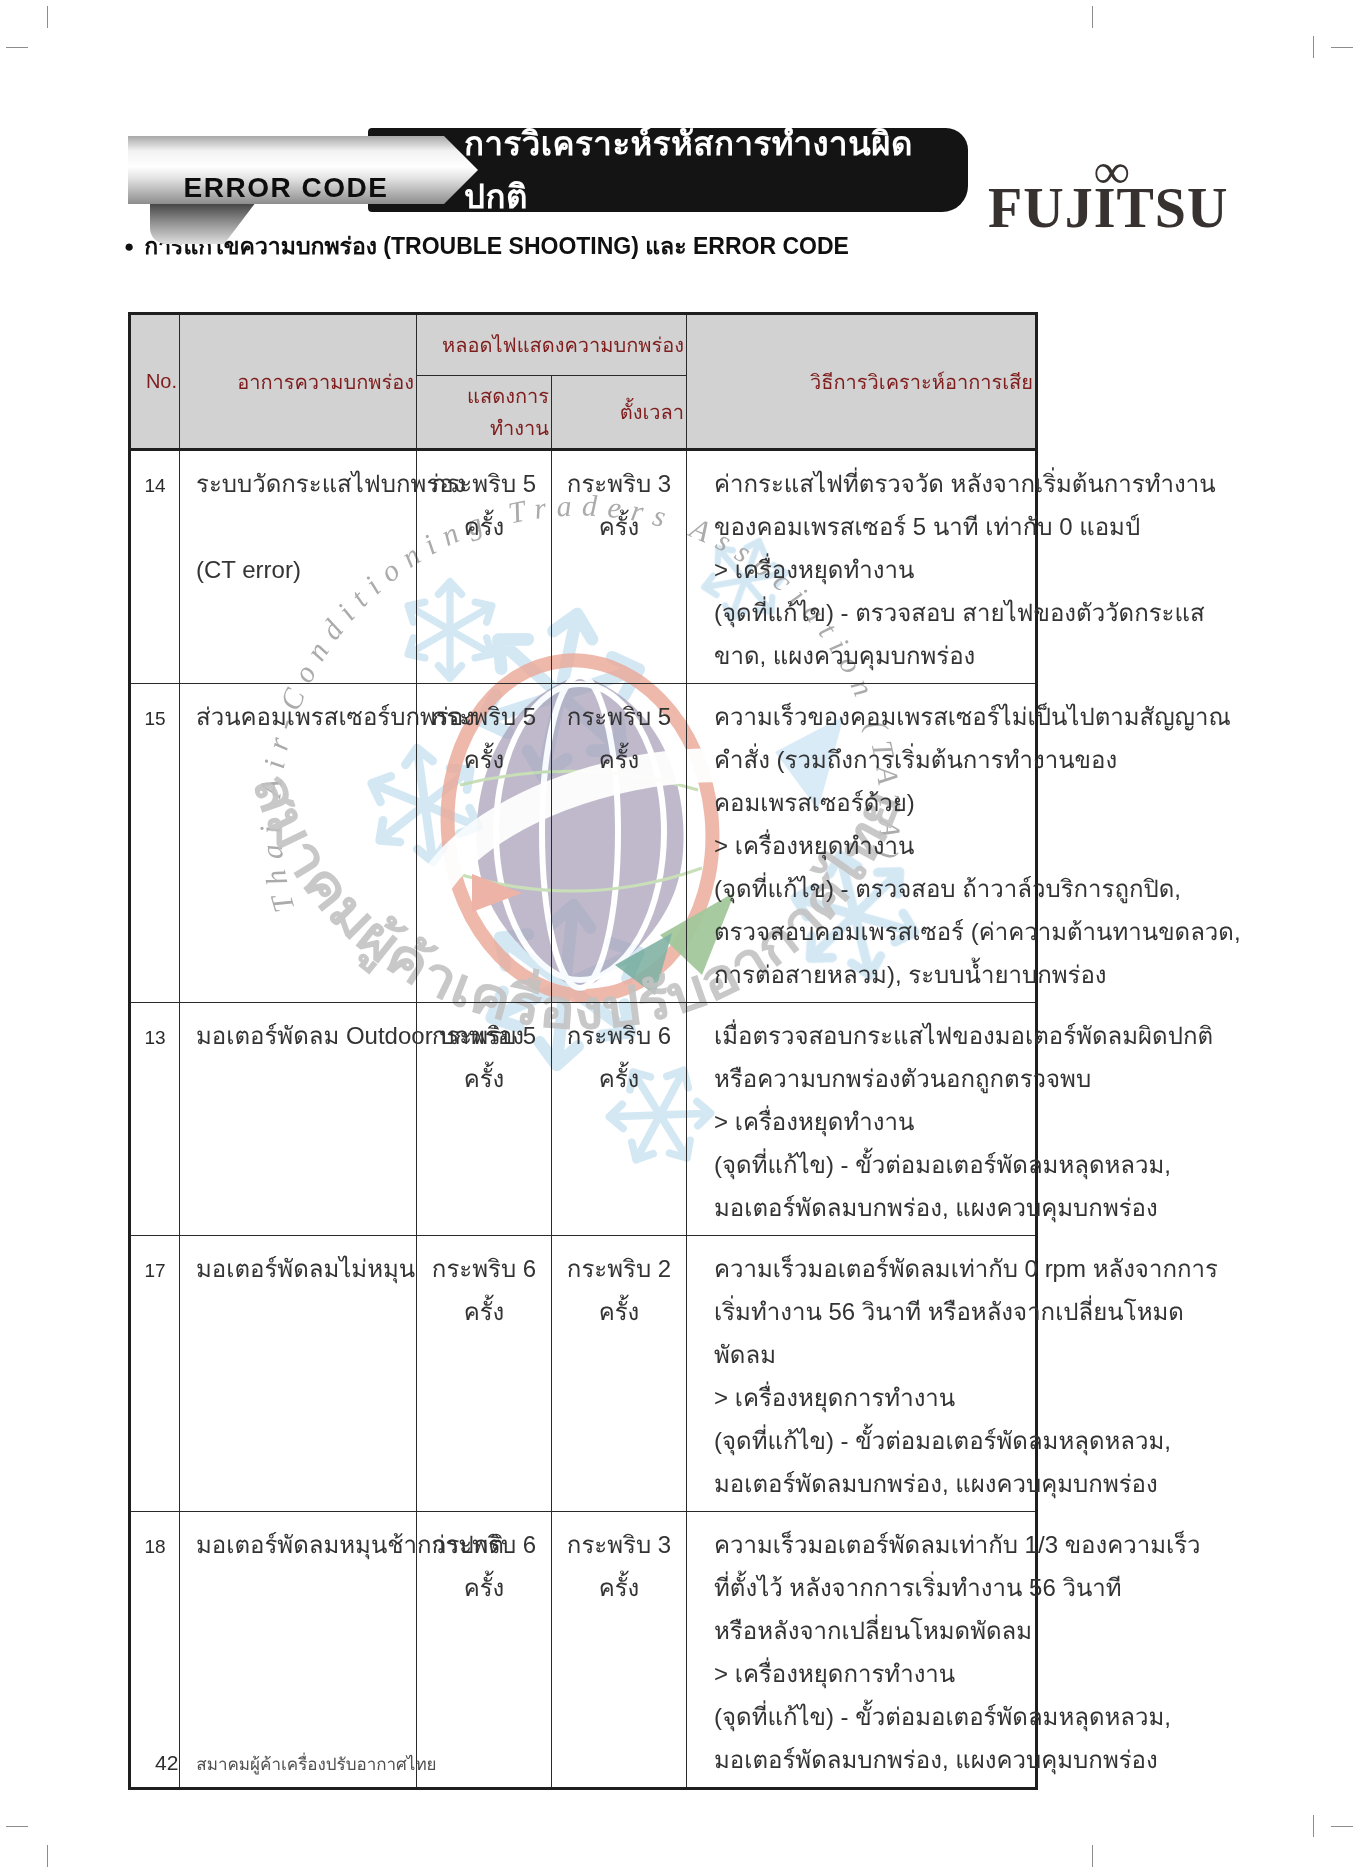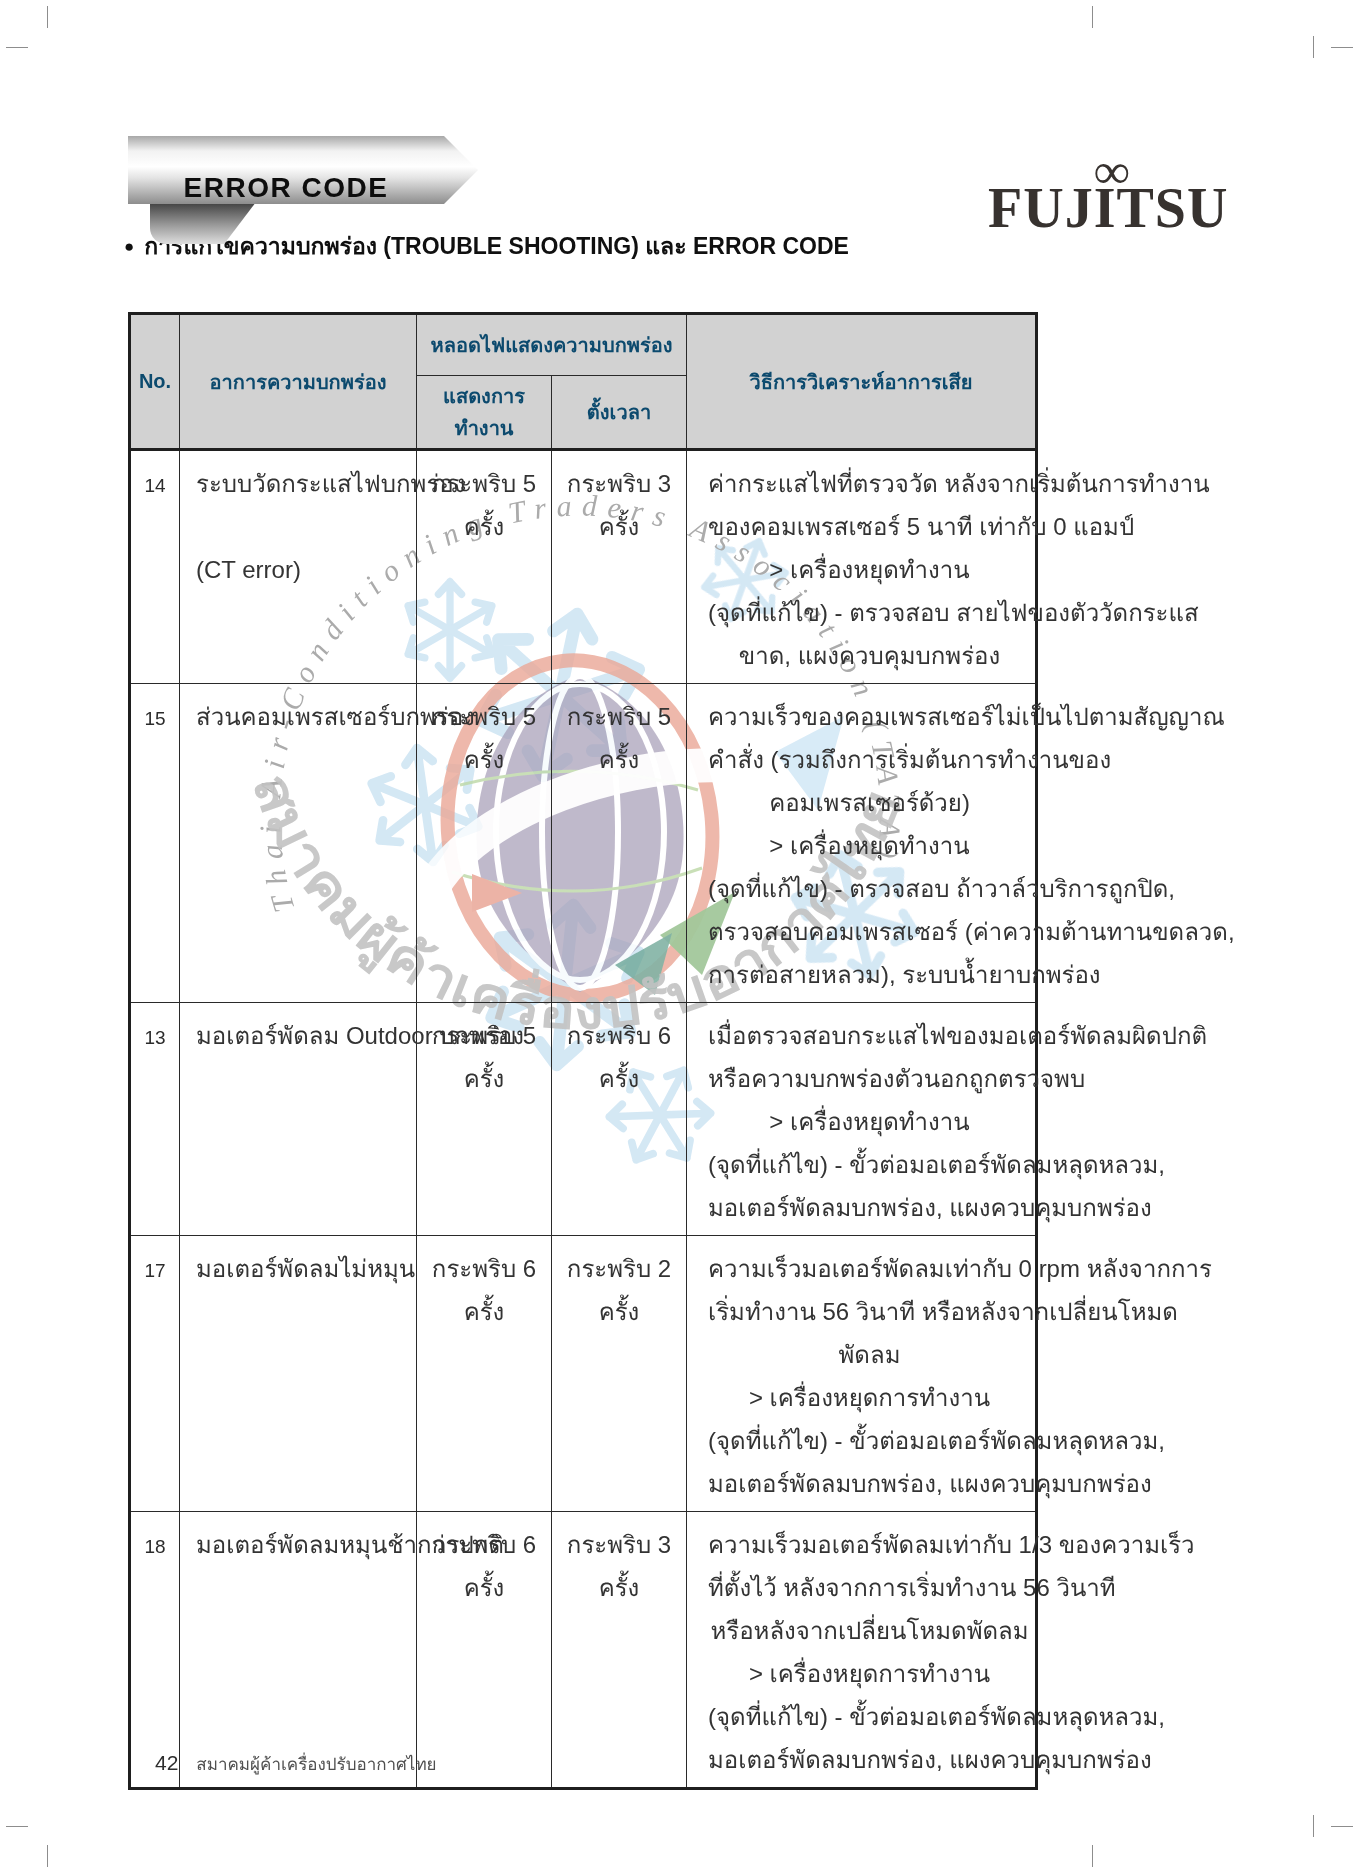--- a/index.html
+++ b/index.html
@@ -40,33 +40,33 @@
   .section-title .bullet { font-size:17px; vertical-align:2px; margin-right:10px; }
   .subtitle { position:absolute; left:152px; top:270px; font-size:18.5px; color:#4a4a4a; }
   
   .err-table {
     position:absolute; left:128px; top:312px; width:907px; z-index:1;
     border-collapse:collapse; table-layout:fixed; background:transparent;
   }
   .err-table th, .err-table td { border:1.6px solid #2a2a2a; }
   .err-table { border:3px solid #1f1f1f; }
   .err-table th {
-    background:#d2d2d2; font-weight:700; font-size:20px; color:#0c4a6e;
-    text-align:center; vertical-align:middle; padding:4px 2px;
+    background:#d2d2d2; font-weight:400; font-size:20px; color:#7f1d1d;
+    text-align:right; vertical-align:middle; padding:4px 2px;
   }
   .err-table thead tr.subhead th { border-top-width:1.4px; }
   .err-table thead tr:last-child th, .err-table thead th[rowspan] { border-bottom:3.2px solid #1f1f1f; }
   .err-table td {
     vertical-align:top; font-size:24px; color:#333333; background:transparent;
     padding:11px 8px 6px 8px; line-height:43px;
   }
   .err-table td.no-cell { text-align:center; padding-top:13px; font-size:19px; color:#2b2b2b; }
   .err-table td.symptom-cell { padding-left:16px; }
   .err-table td.blink-cell { text-align:center; }
-  .err-table td.analysis-cell { padding-left:21px; padding-right:4px;text-align:center; }
+  .err-table td.analysis-cell { padding-left:27px; padding-right:4px; }
   .err-table .ln { white-space:nowrap; overflow:visible; }
   .err-table .gap-top { margin-top:43px; }
   
   .watermark { position:absolute; left:230px; top:460px; z-index:0; pointer-events:none; }
   
   .footer { position:absolute; left:122px; top:1750px; font-size:17px; color:#4f4f4f; }
   .footer .pageno { font-size:21px; color:#2e2e2e; margin-right:18px;margin-left:33px; }
 </style>
 </head>
 <body>
@@ -77,20 +77,23 @@
   <div class="crop" style="left:6px;top:47px;width:22px;height:1px"></div>
   <div class="crop" style="left:1092px;top:6px;width:1px;height:22px"></div>
   <div class="crop" style="left:1313px;top:36px;width:1px;height:22px"></div>
   <div class="crop" style="left:1331px;top:47px;width:22px;height:1px"></div>
   <div class="crop" style="left:47px;top:1845px;width:1px;height:22px"></div>
   <div class="crop" style="left:6px;top:1826px;width:22px;height:1px"></div>
   <div class="crop" style="left:1092px;top:1845px;width:1px;height:22px"></div>
   <div class="crop" style="left:1313px;top:1815px;width:1px;height:22px"></div>
   <div class="crop" style="left:1331px;top:1826px;width:22px;height:1px"></div>
 
+  <div class="banner-black">
+    <span class="thai-title">การวิเคราะห์รหัสการทำงานผิดปกติ</span>
+  </div>
   <div class="ribbon">
     <span class="ribbon-label">ERROR CODE</span>
   </div>
   <div class="ribbon-tail"></div>
 
   <div class="fujitsu">
     <span class="inf">∞</span>
     <span>FUJITSU</span>
   </div>
 

